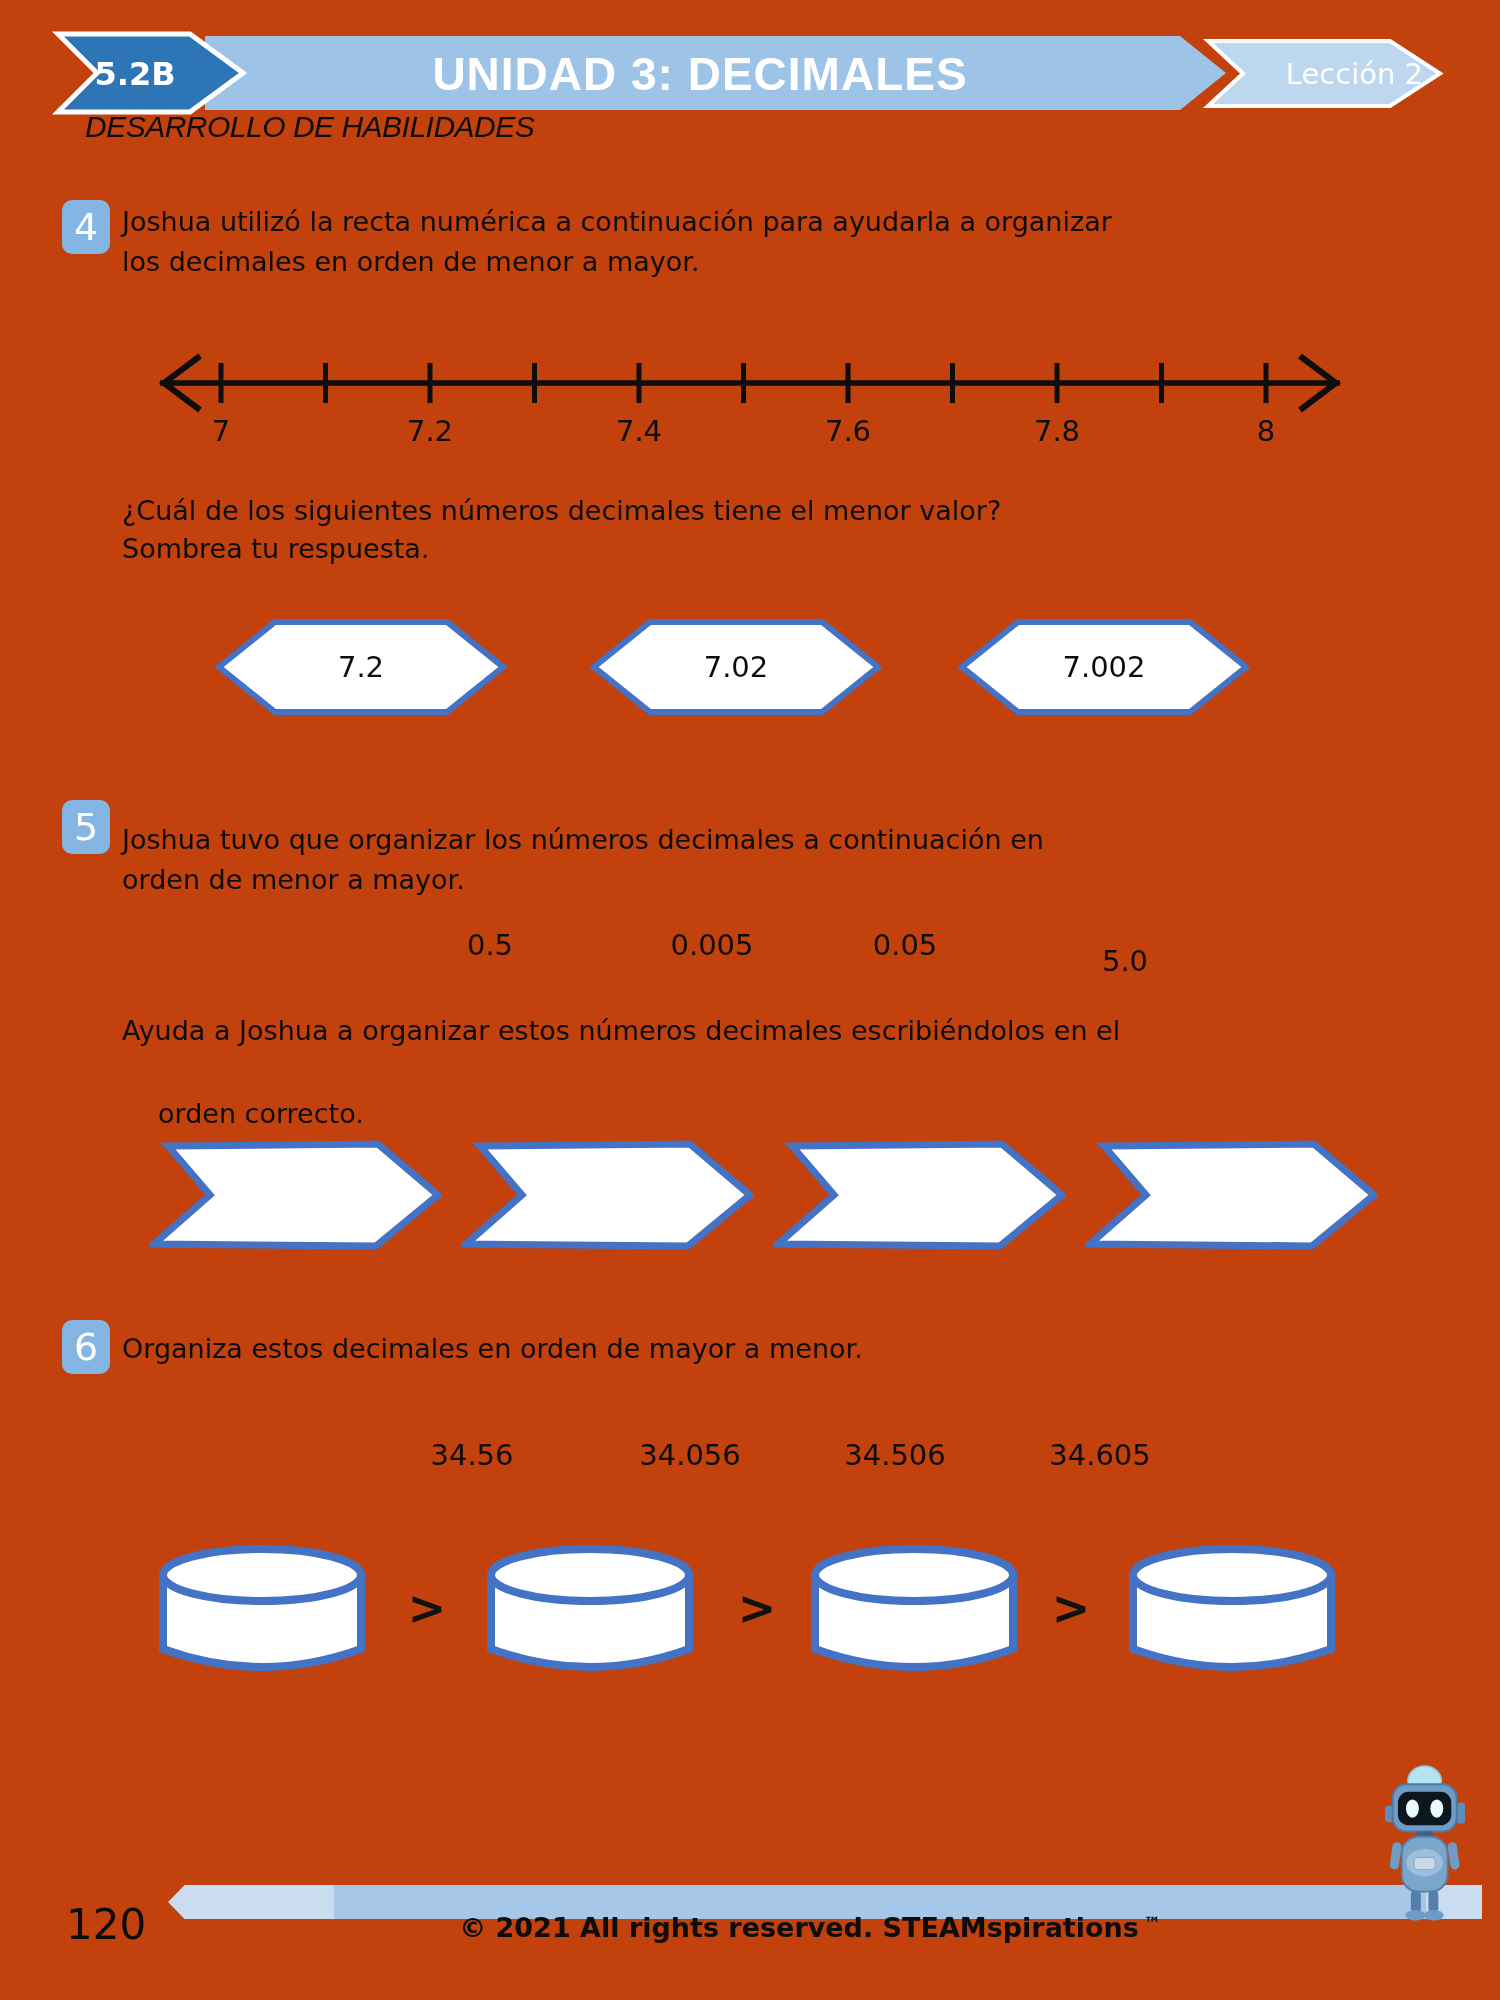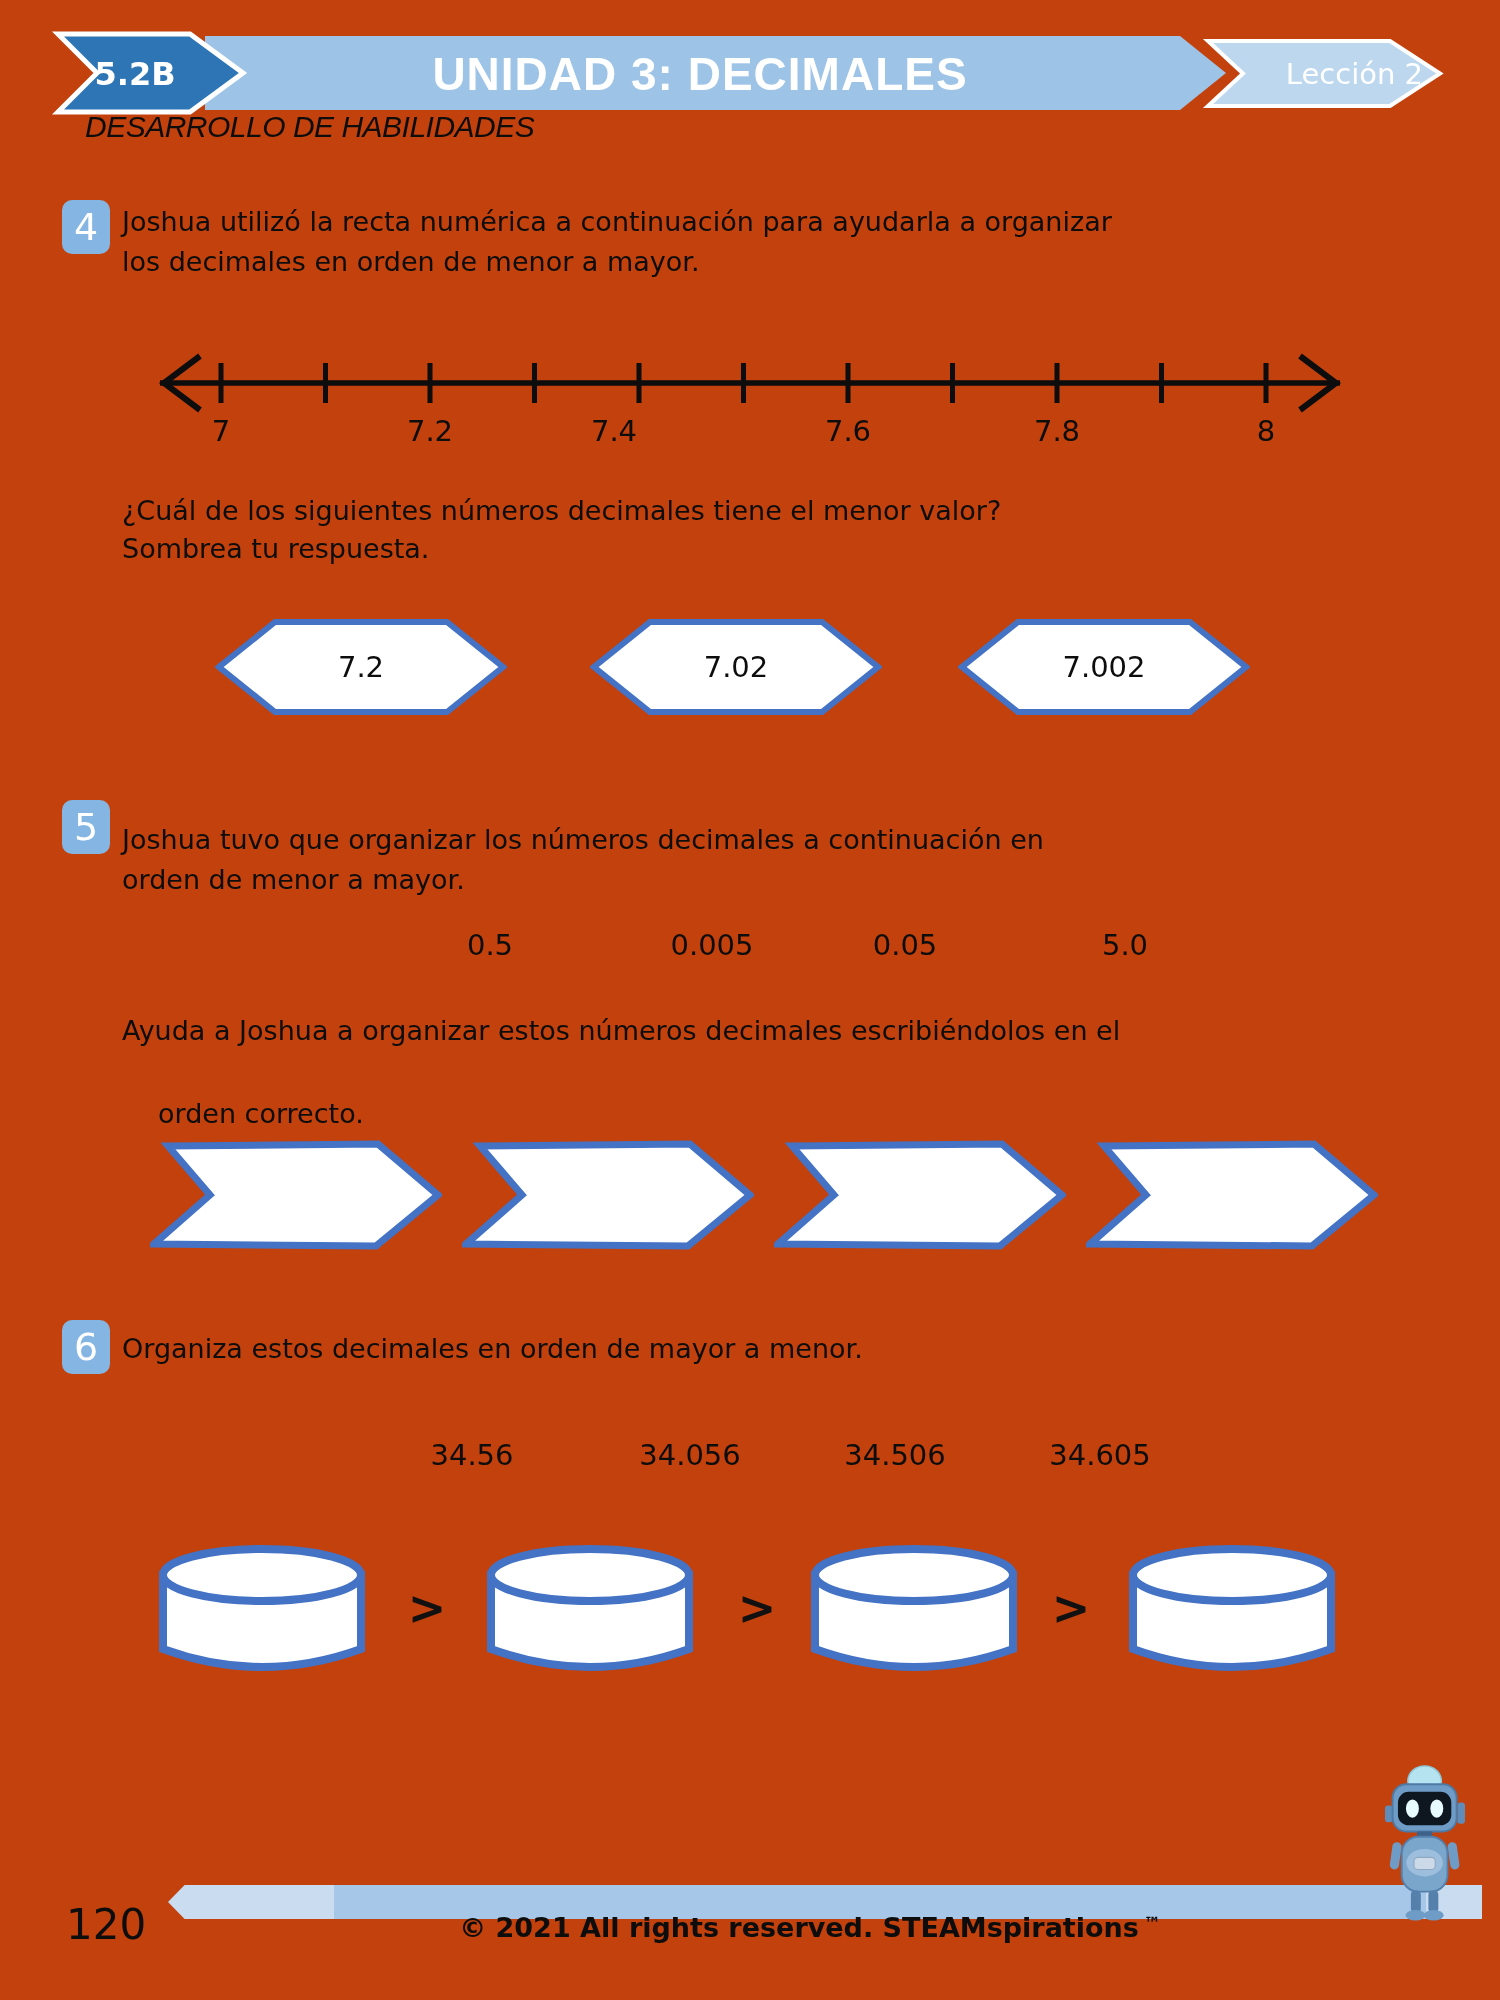--- a/index.html
+++ b/index.html
@@ -95,21 +95,21 @@
       <line x1="708" y1="13" x2="708" y2="53" stroke="#0d0d0d" stroke-width="5"></line>
       <line x1="812.5" y1="13" x2="812.5" y2="53" stroke="#0d0d0d" stroke-width="5"></line>
       <line x1="917" y1="13" x2="917" y2="53" stroke="#0d0d0d" stroke-width="5"></line>
       <line x1="1021.5" y1="13" x2="1021.5" y2="53" stroke="#0d0d0d" stroke-width="5"></line>
       <line x1="1126" y1="13" x2="1126" y2="53" stroke="#0d0d0d" stroke-width="5"></line>
       <polyline points="60,6 24,33 60,60" fill="none" stroke="#0d0d0d" stroke-width="6"></polyline>
       <polyline points="1160,6 1196,33 1160,60" fill="none" stroke="#0d0d0d" stroke-width="6"></polyline>
     </svg>
     <div class="nl-label" style="left:81px;">7</div>
     <div class="nl-label" style="left:290px;">7.2</div>
-    <div class="nl-label" style="left:474px;">7.4</div>
+    <div class="nl-label" style="left:499px;">7.4</div>
     <div class="nl-label" style="left:708px;">7.6</div>
     <div class="nl-label" style="left:917px;">7.8</div>
     <div class="nl-label" style="left:1126px;">8</div>
   </div>
 
   <div class="abs qtext" style="left:122px;top:492px;width:1090px;">
     <span>¿Cuál de los siguientes números decimales tiene el menor valor?</span>
     <span>Sombrea tu respuesta.</span>
   </div>
 
@@ -137,21 +137,21 @@
   <div class="abs problem-badge" style="left:62px;top:800px;">5</div>
   <div class="abs prompt" style="left:122px;top:820px;width:1090px;">
     <span>Joshua tuvo que organizar los números decimales a continuación en</span>
     <span>orden de menor a mayor.</span>
   </div>
 
   <div class="abs" style="left:0;top:928px;width:1500px;height:40px;">
     <span class="dec-val" style="left:490px;">0.5</span>
     <span class="dec-val" style="left:712px;">0.005</span>
     <span class="dec-val" style="left:905px;">0.05</span>
-    <span class="dec-val" style="left:1125px;">5.0</span>
+    <span class="dec-val" style="left:1125px;margin-top:16px;">5.0</span>
   </div>
 
   <div class="abs qtext" style="left:122px;top:1012px;width:1120px;">Ayuda a Joshua a organizar estos números decimales escribiéndolos en el</div>
   <div class="abs qtext" style="left:122px;top:1095px;width:600px;margin-left:36px;">orden correcto.</div>
 
   <div class="abs" style="left:0;top:1140px;width:1500px;height:112px;">
     <svg class="abs" style="left:150px;top:0;" width="292" height="110" viewBox="0 0 292 110">
       <polygon points="18,6 228,4 288,55 226,106 4,104 60,55" fill="#ffffff" stroke="#4472C4" stroke-width="7"></polygon>
     </svg>
     <svg class="abs" style="left:462px;top:0;" width="292" height="110" viewBox="0 0 292 110">

